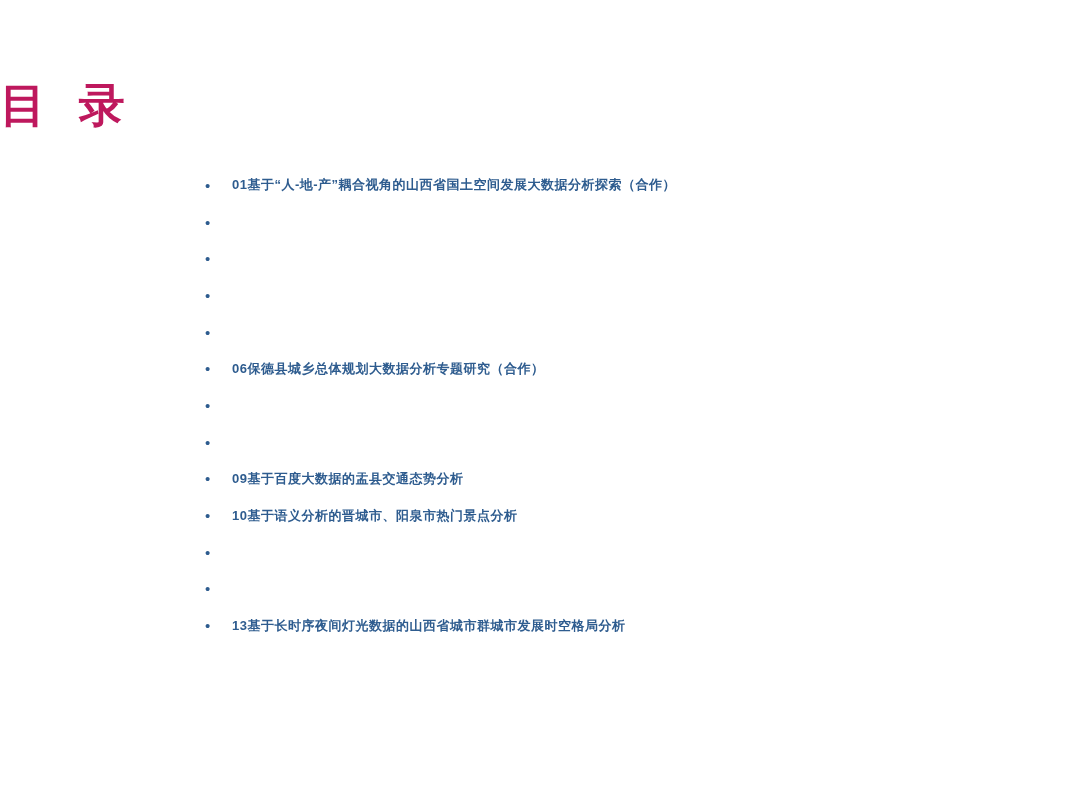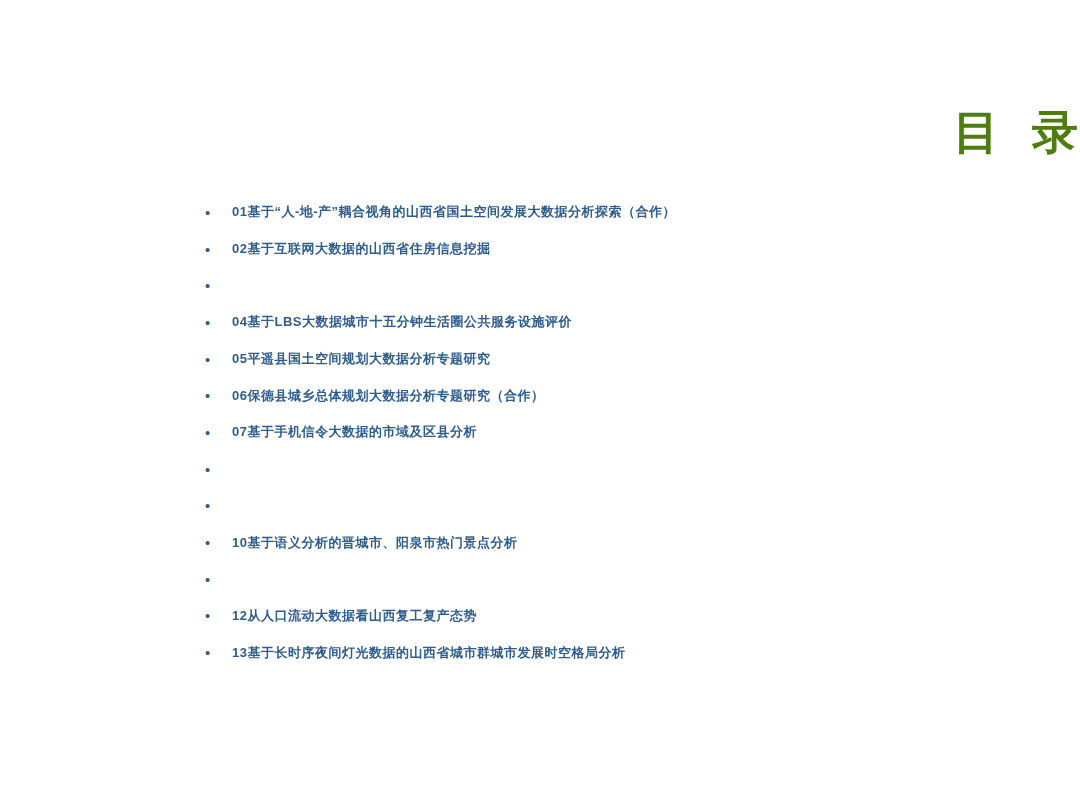--- a/index.html
+++ b/index.html
@@ -10,26 +10,26 @@
   }
   .slide {
     position: relative;
     width: 1080px;
     height: 810px;
     background: #ffffff;
     overflow: hidden;
   }
   .slide-title {
     margin: 0;
-    padding-top: 106px;
-    text-align: right;
+    padding-top: 79px;
+    text-align: left;
     font-size: 46px;
     line-height: 52px;
     font-weight: bold;
-    color: #4d7c0f;
+    color: #be185d;
     letter-spacing: 2px;
     word-spacing: 16px;
   }
   .toc-list {
     list-style: none;
     margin: 36px 0 0 0;
     padding: 0 0 0 205px;
   }
   .toc-item {
     display: flex;
@@ -58,56 +58,52 @@
 <div class="slide">
   <h1 class="slide-title">目 录</h1>
 
   <ul class="toc-list">
     <li class="toc-item">
       <span class="bullet">•</span>
       <span class="toc-label">01基于“人-地-产”耦合视角的山西省国土空间发展大数据分析探索（合作）</span>
     </li>
     <li class="toc-item">
       <span class="bullet">•</span>
-      <span class="toc-label">02基于互联网大数据的山西省住房信息挖掘</span>
     </li>
     <li class="toc-item">
       <span class="bullet">•</span>
     </li>
     <li class="toc-item">
       <span class="bullet">•</span>
-      <span class="toc-label">04基于LBS大数据城市十五分钟生活圈公共服务设施评价</span>
     </li>
     <li class="toc-item">
       <span class="bullet">•</span>
-      <span class="toc-label">05平遥县国土空间规划大数据分析专题研究</span>
     </li>
     <li class="toc-item">
       <span class="bullet">•</span>
       <span class="toc-label">06保德县城乡总体规划大数据分析专题研究（合作）</span>
     </li>
     <li class="toc-item">
       <span class="bullet">•</span>
-      <span class="toc-label">07基于手机信令大数据的市域及区县分析</span>
     </li>
     <li class="toc-item">
       <span class="bullet">•</span>
     </li>
     <li class="toc-item">
       <span class="bullet">•</span>
+      <span class="toc-label">09基于百度大数据的盂县交通态势分析</span>
     </li>
     <li class="toc-item">
       <span class="bullet">•</span>
       <span class="toc-label">10基于语义分析的晋城市、阳泉市热门景点分析</span>
     </li>
     <li class="toc-item">
       <span class="bullet">•</span>
     </li>
     <li class="toc-item">
       <span class="bullet">•</span>
-      <span class="toc-label">12从人口流动大数据看山西复工复产态势</span>
     </li>
     <li class="toc-item">
       <span class="bullet">•</span>
       <span class="toc-label">13基于长时序夜间灯光数据的山西省城市群城市发展时空格局分析</span>
     </li>
   </ul>
 </div>
 
 </body></html>

